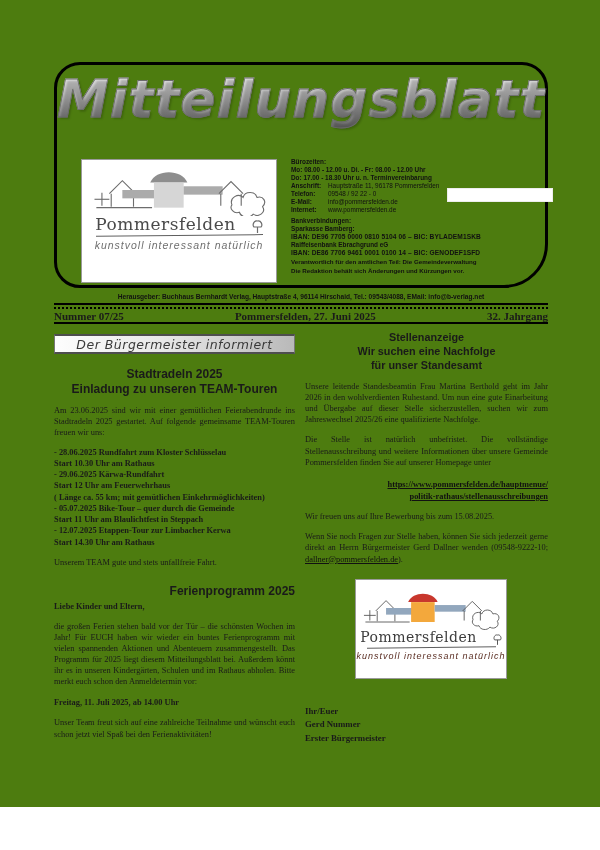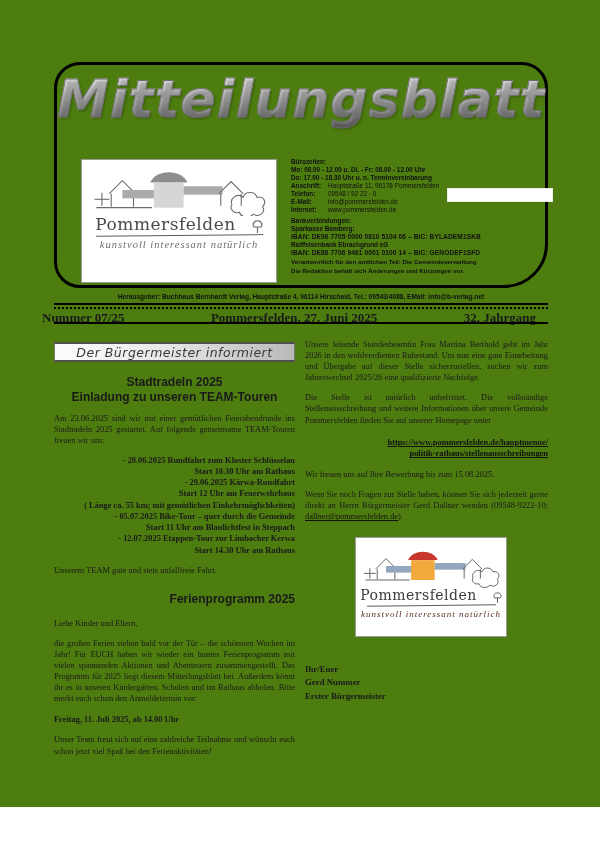--- a/index.html
+++ b/index.html
@@ -19,21 +19,21 @@
               text-shadow:2px 2px 2px rgba(0,0,0,0.18); }
 
   
   .logo-box { background:#fff; border:1px solid #9a9a9a; text-align:center; padding-top:4px; }
   .logo-top { position:absolute; left:24px; top:94px; width:196px; height:124px; }
   .logo-skyline { display:block; margin:0 auto; }
   .logo-name-row { display:flex; align-items:flex-end; justify-content:center; gap:16px; margin-top:-2px; }
   .logo-name { font-family:"DejaVu Serif", serif; font-size:17px; color:#3c3c3c; letter-spacing:0.5px; }
   .logo-top .logo-name { color:#4a4a4a; }
   .logo-underline { height:0; border-bottom:1.4px solid #5f5f5f; width:86%; margin:1px auto 3px auto; transform:rotate(-0.6deg); }
-  .logo-slogan { font-family:Liberation Serif, serif; font-style:italic; font-size:10.5px; letter-spacing:1px; }
+  .logo-slogan { font-family:Liberation Sans, sans-serif; font-style:italic; font-size:10.5px; letter-spacing:1px; }
   .logo-top .logo-slogan { color:#6f6f6f; }
   .logo-color .logo-slogan { color:#5a2d22; }
   
   .logo-gray .beam { fill:#ababab; } .logo-gray .block { fill:#d6d6d6; } .logo-gray .dome { fill:#8e8e8e; }
   .logo-gray .ln { stroke:#6d6d6d; fill:none; stroke-width:1.2; }
   .logo-color .beam { fill:#92a7bd; } .logo-color .block { fill:#f3a83c; } .logo-color .dome { fill:#c8372d; }
   .logo-color .ln { stroke:#555; fill:none; stroke-width:1.2; }
 
   
   .contact { position:absolute; left:234px; top:93px; width:254px;
@@ -46,46 +46,46 @@
   .bank-gap { margin-top:3px; }
   .redaction-box { position:absolute; right:-8px; top:-2px; width:106px; height:14px;
                    background:#fff; border:1px solid #ededed; z-index:2; }
 
   
   .publisher { position:absolute; left:54px; top:293px; width:494px; text-align:center;
                font-family:"Liberation Sans", sans-serif; font-weight:600; font-size:6.6px; color:#111; }
   .rule { position:absolute; left:54px; width:494px; border-top:2.5px solid #000; }
   .rule-a { top:303px; }
   .rule-dotted { position:absolute; left:54px; width:494px; top:307px; border-top:2px dotted #000; }
-  .issue-row { position:absolute; left:42px; top:310px; width:494px; display:flex;
-               justify-content:space-between; font-weight:bold; font-size:13px; }
+  .issue-row { position:absolute; left:54px; top:310px; width:494px; display:flex;
+               justify-content:space-between; font-weight:bold; font-size:11px; }
   .rule-b { top:322px; }
 
   
   .col { position:absolute; font-size:8.4px; line-height:1.32; }
   .col-left  { left:54px;  top:334px; width:241px; }
   .col-right { left:305px; top:330px; width:243px; }
 
   .banner { height:20px; line-height:18px; text-align:center;
             border:1px solid #777; border-top:2px solid #4e4e4e; border-bottom:2px solid #4e4e4e;
             background:linear-gradient(to right,#fdfdfd 0%, #e8e8e8 45%, #b9b9b9 100%);
             font-family:"DejaVu Sans", sans-serif; font-style:italic; font-size:12.5px;
-            color:#3a3a3a; letter-spacing:0.5px;margin-top:8px; }
+            color:#3a3a3a; letter-spacing:0.5px; }
 
   .art-title { text-align:center; font-family:"Liberation Sans", sans-serif; font-weight:bold;
                font-size:12px; line-height:1.22; margin-top:13px; }
   .art-title-sm { text-align:center; font-family:"Liberation Sans", sans-serif; font-weight:bold;
                   font-size:10.8px; line-height:1.3; }
   .p { text-align:justify; margin-top:9px; }
   .tours { margin-top:8px; font-weight:bold; }
-  .tours div { line-height:1.34;text-align:right; }
+  .tours div { line-height:1.34; }
   .bold-line { font-weight:bold; margin-top:10px; }
   .section-title { text-align:right; font-family:"Liberation Sans", sans-serif; font-weight:bold;
                    font-size:12px; margin-top:16px; }
-  .salutation { margin-top:10px; }
+  .salutation { margin-top:1px;font-weight:bold; }
 
   .link-block { text-align:right; font-weight:bold; margin-top:11px; }
   .link-block a { color:#111; text-decoration:underline; line-height:1.4; display:block; }
   .email-link { text-decoration:underline; color:#111; }
 
   .logo-bottom { width:152px; height:100px; margin:14px 0 0 50px; padding-top:6px; }
   .signature { margin-top:26px; font-weight:bold; font-size:8.8px; line-height:1.55; }
 </style>
 </head>
 <body>
@@ -188,20 +188,25 @@
     <p class="p">Unserem TEAM gute und stets unfallfreie Fahrt.</p>
 
     <div class="section-title">Ferienprogramm 2025</div>
     <p class="salutation">Liebe Kinder und Eltern,</p>
     <p class="p">die großen Ferien stehen bald vor der Tür – die schönsten Wochen im Jahr! Für EUCH haben wir wieder ein buntes Ferienprogramm mit vielen spannenden Aktionen und Abenteuern zusammengestellt. Das Programm für 2025 liegt diesem Mitteilungsblatt bei. Außerdem könnt ihr es in unseren Kindergärten, Schulen und im Rathaus abholen. Bitte merkt euch schon den Anmeldetermin vor:</p>
     <div class="bold-line">Freitag, 11. Juli 2025, ab 14.00 Uhr</div>
     <p class="p">Unser Team freut sich auf eine zahlreiche Teilnahme und wünscht euch schon jetzt viel Spaß bei den Ferienaktivitäten!</p>
   </div>
 
   <div class="col col-right">
+    <div class="art-title-sm">
+      <div>Stellenanzeige</div>
+      <div>Wir suchen eine Nachfolge</div>
+      <div>für unser Standesamt</div>
+    </div>
 
     <p class="p">Unsere leitende Standesbeamtin Frau Martina Berthold geht im Jahr 2026 in den wohlverdienten Ruhestand. Um nun eine gute Einarbeitung und Übergabe auf dieser Stelle sicherzustellen, suchen wir zum Jahreswechsel 2025/26 eine qualifizierte Nachfolge.</p>
     <p class="p">Die Stelle ist natürlich unbefristet. Die vollständige Stellenausschreibung und weitere Informationen über unsere Gemeinde Pommersfelden finden Sie auf unserer Homepage unter</p>
 
     <div class="link-block">
       <a href="#">https://www.pommersfelden.de/hauptmenue/</a>
       <a href="#">politik-rathaus/stellenausschreibungen</a>
     </div>
 
     <p class="p">Wir freuen uns auf Ihre Bewerbung bis zum 15.08.2025.</p>

